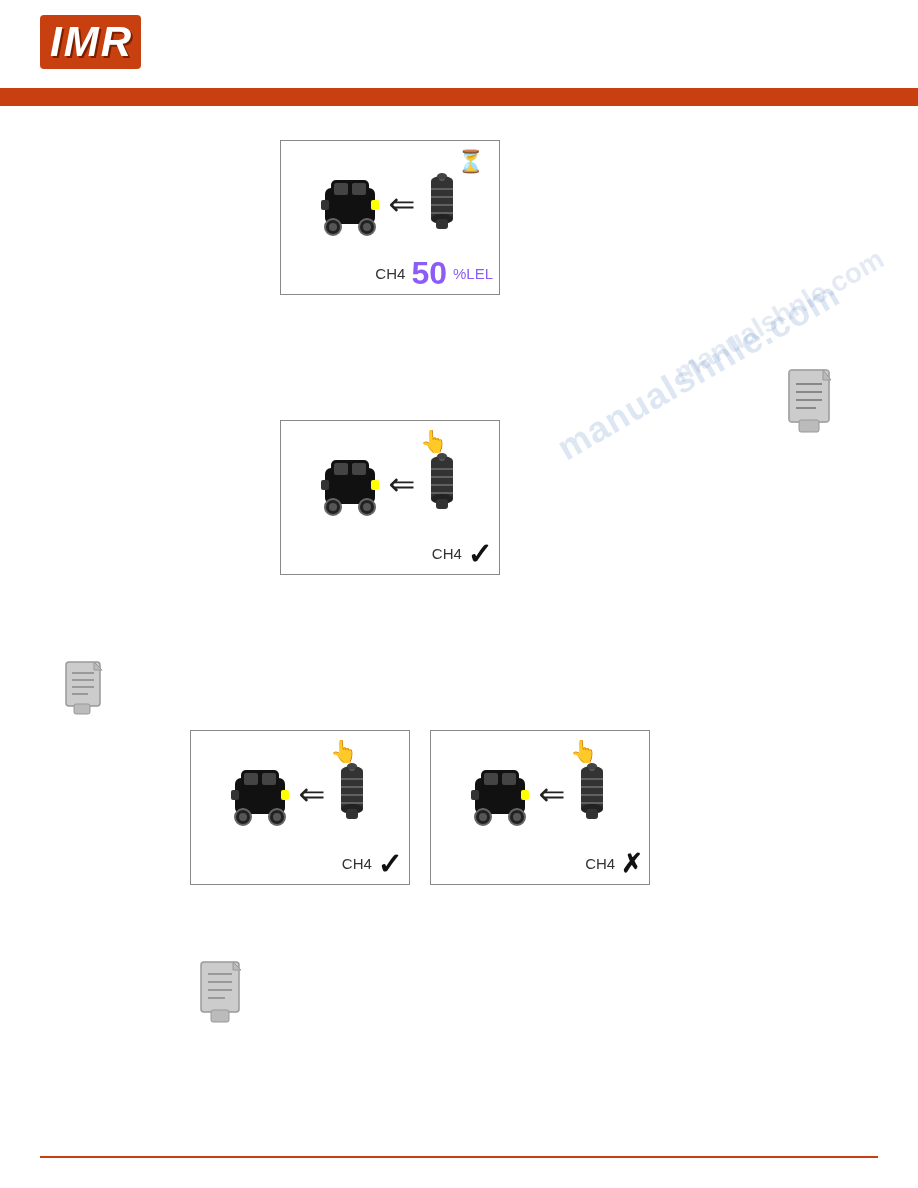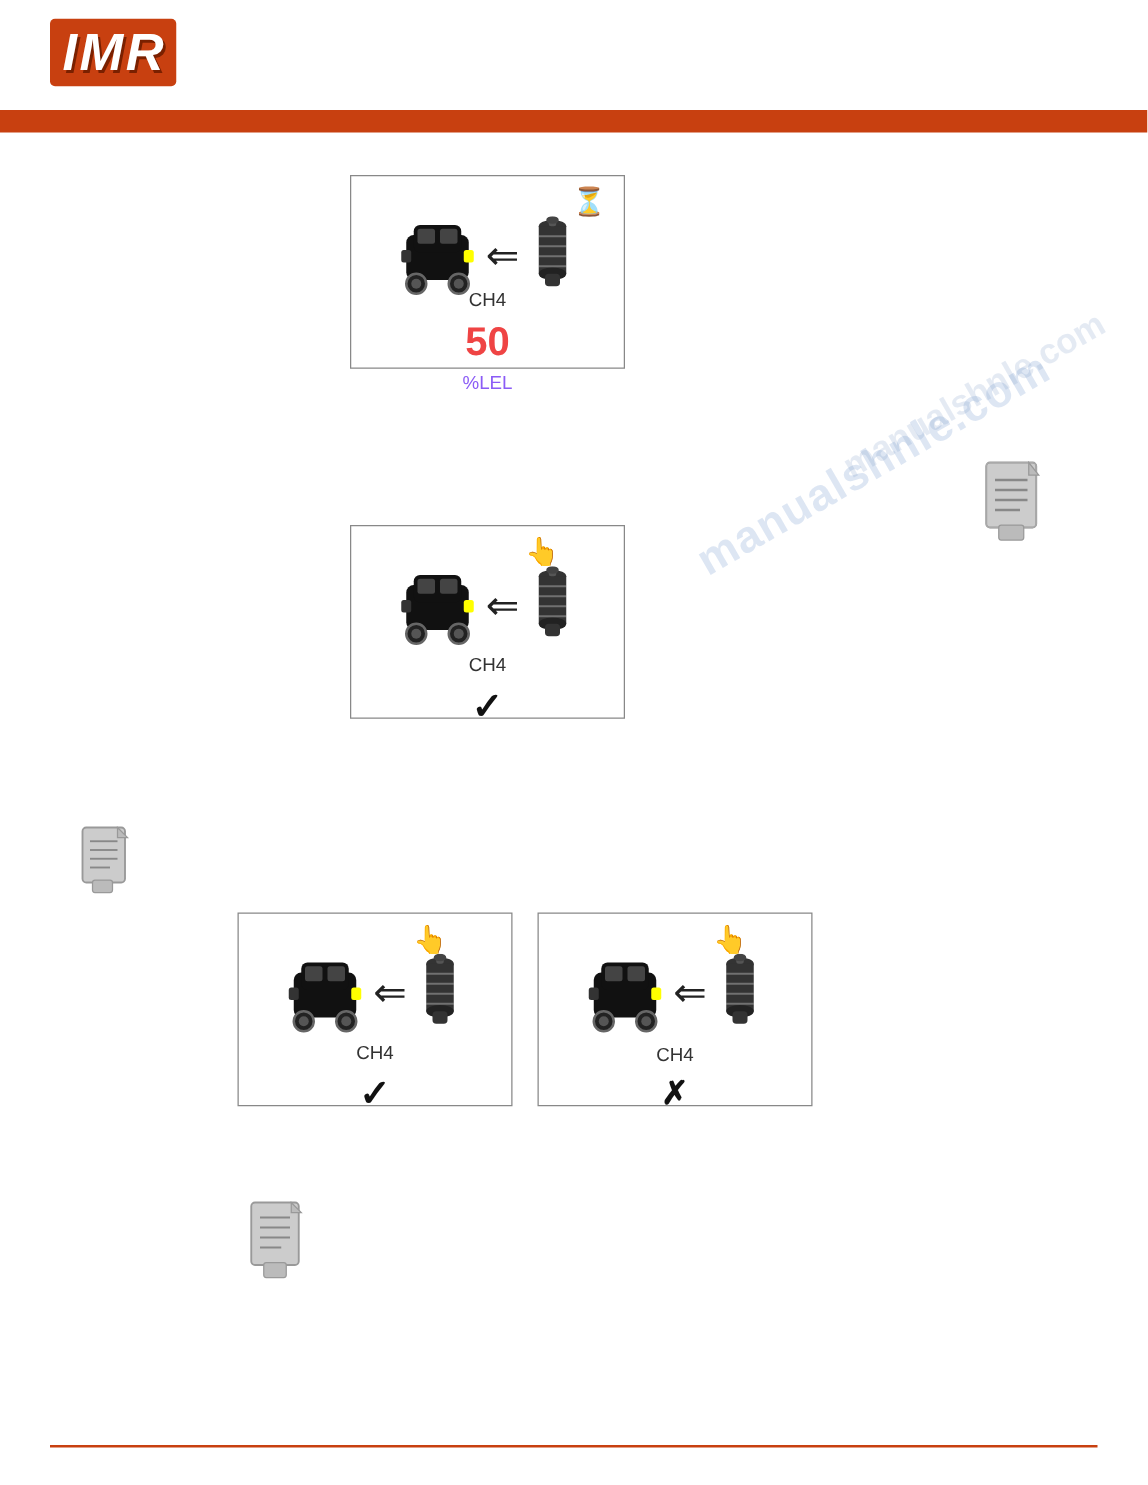--- a/index.html
+++ b/index.html
@@ -133,39 +133,38 @@
       justify-content: center;
       gap: 8px;
       width: 100%;
       flex: 1;
       position: relative;
     }
 
     .diagram-label-row {
       display: flex;
       align-items: center;
-      justify-content: center;
+      justify-content: flex-end;
       gap: 6px;
       width: 100%;
       height: 30px;
       font-size: 14px;
       color: #222;
-      flex-direction: column;
     }
 
     .ch4-label {
       font-size: 15px;
       color: #333;
       font-weight: normal;
     }
 
     .reading-value {
       font-size: 32px;
       font-weight: bold;
-      color: #ef4444;
+      color: #8b5cf6;
     }
 
     .unit-label {
       font-size: 15px;
       color: #8b5cf6;
     }
 
     
     .top-right-icon {
       position: absolute;

